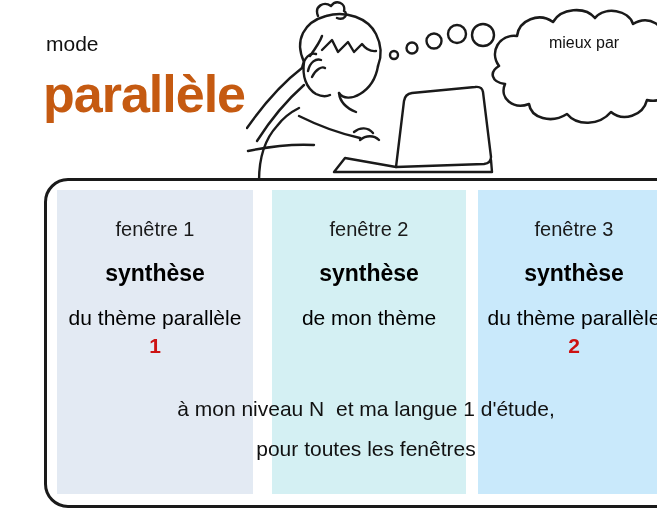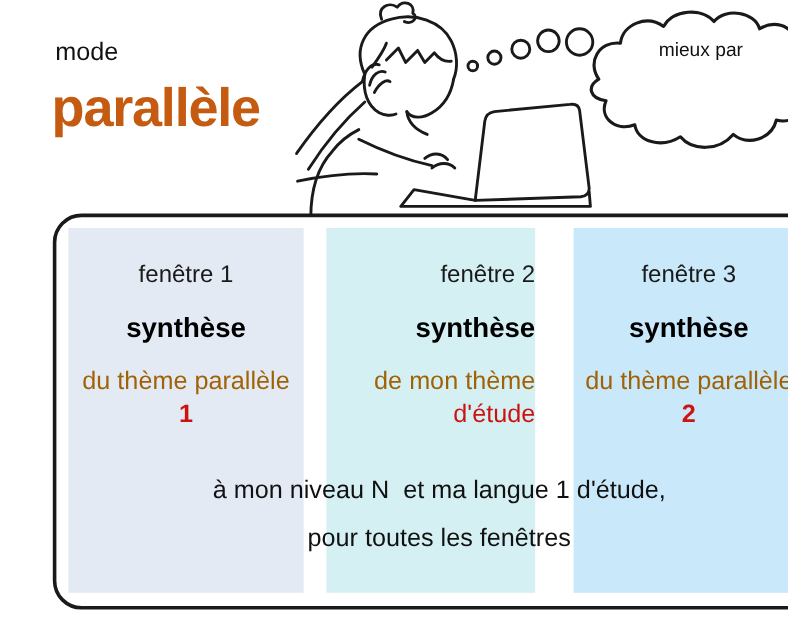--- a/index.html
+++ b/index.html
@@ -2,42 +2,42 @@
 <html><head>
 <meta charset="utf-8">
 <style>
   html,body{margin:0;padding:0;background:#fff;}
   .stage{
     position:relative;width:657px;height:515px;background:#ffffff;
     font-family:"Liberation Sans",sans-serif;overflow:hidden;color:#1a1a1a;margin-left:36px;
   }
   
   .mode-label{position:absolute;left:10px;top:32px;font-size:21px;color:#111;}
-  .mode-title{position:absolute;left:7px;top:64px;font-size:45px;font-weight:bold;color:#C55A11;letter-spacing:-1px;}
+  .mode-title{position:absolute;left:7px;top:64px;font-size:52px;font-weight:bold;color:#C55A11;letter-spacing:-1px;}
   
   .person-svg{position:absolute;left:210px;top:0px;}
   .cloud-svg{position:absolute;left:445px;top:2px;}
   .cloud-text{
     position:absolute;left:468px;top:31px;width:160px;text-align:center;
     font-size:16px;line-height:23px;color:#111;
   }
   
   .board{
     position:absolute;left:8px;top:178px;width:638px;height:324px;
     border:3px solid #1a1a1a;border-radius:24px;background:#fff;
   }
   .col{
     position:absolute;top:9px;height:304px;text-align:center;
   }
   .col1{left:10px;width:196px;background:#E3EAF3;}
-  .col2{left:225px;width:174px;background:#D4F0F3;text-align:right;}
+  .col2{left:225px;width:194px;background:#D4F0F3;}
   .col3{left:431px;width:192px;background:#C9E9FB;}
   .win-label{margin-top:26px;font-size:20px;line-height:26px;color:#1a1a1a;}
   .win-synth{margin-top:18px;font-size:23px;line-height:26px;font-weight:bold;color:#000000;}
-  .win-theme1{margin-top:19px;font-size:21px;line-height:26px;color:#a16207;}
+  .win-theme1{margin-top:19px;font-size:21px;line-height:26px;color:#000000;}
   .win-theme2{font-size:21px;line-height:29px;color:#CD1212;}
   .win-theme2.bold{font-weight:bold;}
   .board-caption{
     position:absolute;left:0;top:208px;width:100%;text-align:center;
     font-size:21px;color:#111;
   }
   .caption-line{line-height:40px;white-space:pre-wrap;}
   svg .sketch{fill:none;stroke:#1a1a1a;stroke-width:2.4;stroke-linecap:round;stroke-linejoin:round;}
   svg .sketch-fill{fill:#ffffff;stroke:#1a1a1a;stroke-width:2.4;stroke-linejoin:round;}
 </style>
@@ -115,21 +115,20 @@
       <div class="win-label">fenêtre 1</div>
       <div class="win-synth">synthèse</div>
       <div class="win-theme1">du thème parallèle</div>
       <div class="win-theme2 bold">1</div>
     </div>
 
     <div class="col col2">
       <div class="win-label">fenêtre 2</div>
       <div class="win-synth">synthèse</div>
       <div class="win-theme1">de mon thème</div>
-      <div class="win-theme2">d'étude</div>
     </div>
 
     <div class="col col3">
       <div class="win-label">fenêtre 3</div>
       <div class="win-synth">synthèse</div>
       <div class="win-theme1">du thème parallèle</div>
       <div class="win-theme2 bold">2</div>
     </div>
 
     <div class="board-caption">

